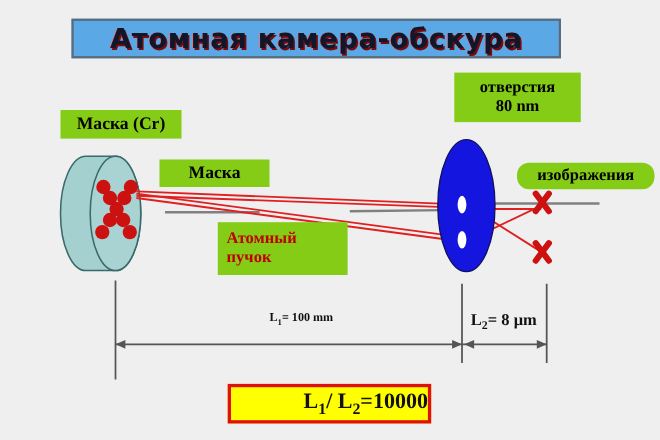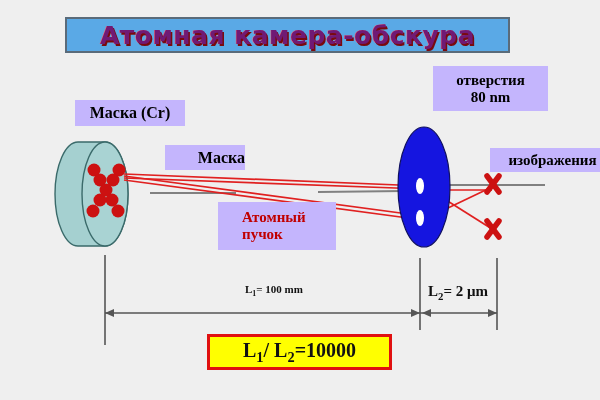--- a/index.html
+++ b/index.html
@@ -31,88 +31,87 @@
     border: 2px solid #5a6b7a;
     box-sizing: border-box;
     display: flex;
     align-items: center;
     justify-content: center;
   }
   #title-text {
     font-family: "DejaVu Sans", sans-serif;
     font-size: 25px;
     font-weight: bold;
-    color: #701a75;
+    color: #0f172a;
     letter-spacing: 0.5px;
     text-shadow: 1.5px 1.5px 0 #7a0a0d, -0.5px -0.5px 0 #ff6a70;
     white-space: nowrap;
   }
 
   
   .ylabel {
     position: absolute;
-    background: #c4b5fd;
+    background: #84cc16;
     box-sizing: border-box;
     display: flex;
     flex-direction: column;
     justify-content: center;
     font-family: "Liberation Serif", serif;
     font-weight: bold;
     color: #000000;
     line-height: 1.12;
     white-space: nowrap;
-    margin-left: 20px;
   }
   .ylabel.center { align-items: center; text-align: center; }
-  .ylabel.left { align-items: flex-start; text-align: left; padding-left: 24px; }
+  .ylabel.left { align-items: flex-start; text-align: left; padding-left: 8px; }
 
   #label-furnace {
     left: 55px; top: 100px; width: 110px; height: 26px;
     font-size: 16px;
   }
   #label-mask {
-    left: 145px; top: 145px; width: 80px; height: 25px;
+    left: 145px; top: 145px; width: 100px; height: 25px;
     font-size: 16px;
-    align-items: flex-end;
   }
   #label-holes {
     left: 413px; top: 66px; width: 115px; height: 45px;
     font-size: 15px;
   }
   #label-images {
     left: 470px; top: 148px; width: 125px; height: 24px;
     font-size: 15px;
+    border-radius: 11px;
   }
   #label-beam {
     left: 198px; top: 202px; width: 118px; height: 48px;
     font-size: 15px;
     color: #c00000;
   }
 
   
   .dimtext {
     position: absolute;
     font-family: "Liberation Serif", serif;
     font-weight: bold;
     color: #111111;
     white-space: nowrap;
   }
   #dim-l1 { left: 245px; top: 283px; font-size: 11px; }
   #dim-l2 { left: 428px; top: 283px; font-size: 15px; }
 
   #ratio-box {
     position: absolute;
-    left: 207px; top: 334px;
+    left: 207px; top: 349px;
     width: 185px; height: 36px;
     background: #ffff00;
     border: 3px solid #e01010;
     box-sizing: border-box;
     display: flex;
     align-items: center;
-    justify-content: center;
+    justify-content: flex-end;
   }
   #ratio-text {
     font-family: "Liberation Serif", serif;
     font-size: 20px;
     font-weight: bold;
     color: #111111;
     white-space: nowrap;
   }
   .sub { font-size: 0.72em; vertical-align: sub; }
 
@@ -221,19 +220,19 @@
     <span>изображения</span>
   </div>
 
   <div class="ylabel left" id="label-beam">
     <span>Атомный</span>
     <span>пучок</span>
   </div>
 
   <div class="dimtext" id="dim-l1"><span>L</span><span class="sub">1</span><span>= 100 mm</span></div>
 
-  <div class="dimtext" id="dim-l2"><span>L</span><span class="sub">2</span><span>= 2 μm</span></div>
+  <div class="dimtext" id="dim-l2"><span>L</span><span class="sub">2</span><span>= 8 μm</span></div>
 
   <div id="ratio-box">
     <span id="ratio-text"><span>L</span><span class="sub">1</span><span>/ </span><span>L</span><span class="sub">2</span><span>=10000</span></span>
   </div>
 
 </div>
 
 </body></html>

